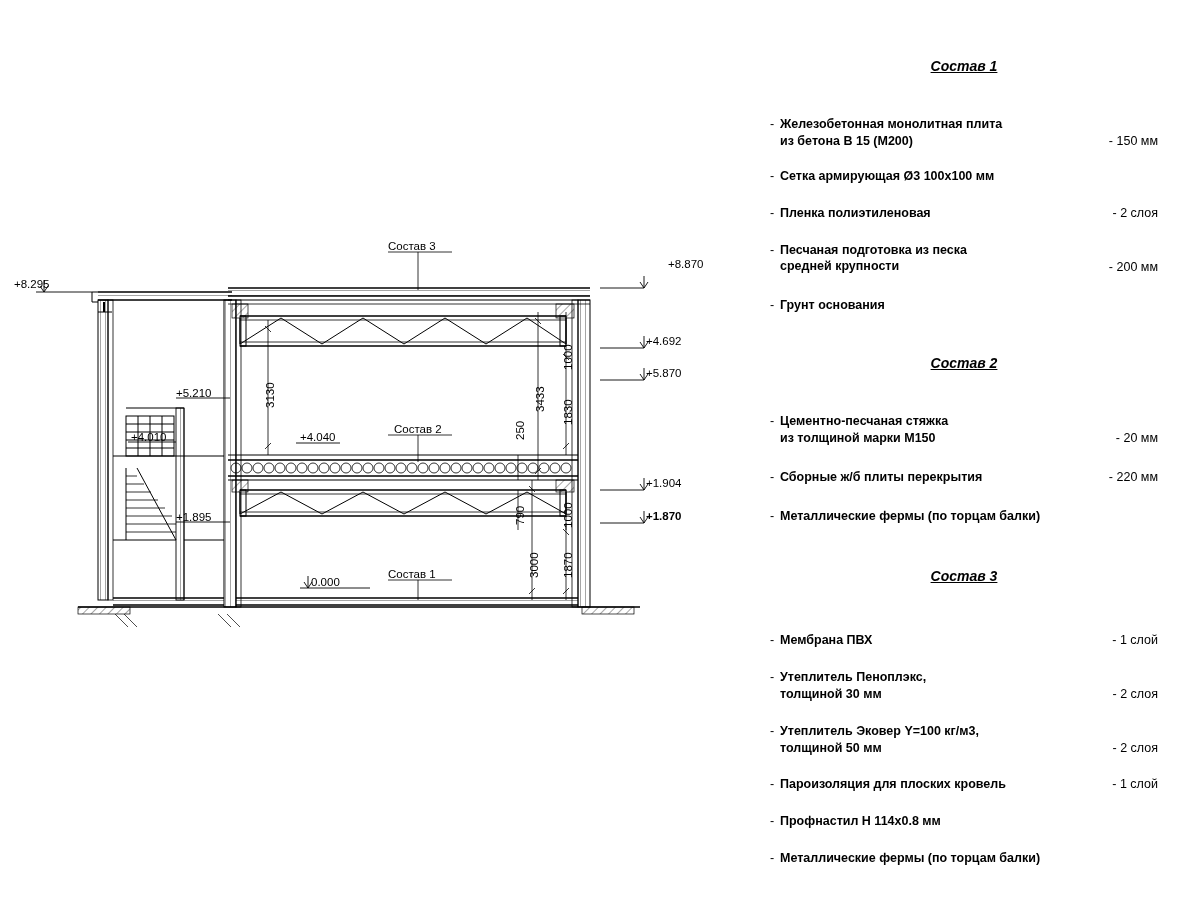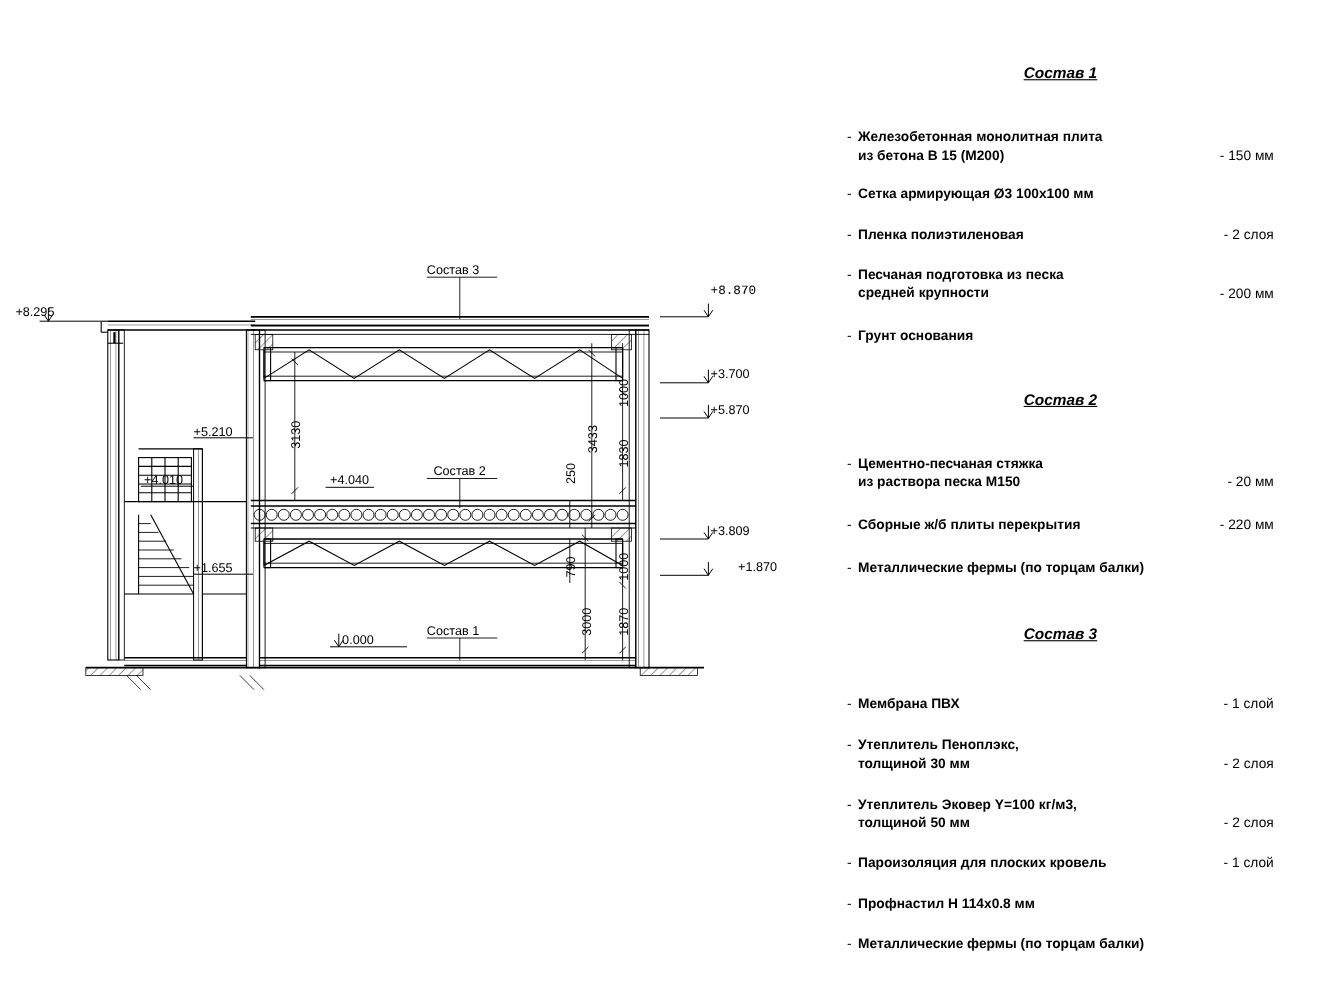--- a/index.html
+++ b/index.html
@@ -214,29 +214,29 @@
         <path d="M176,398 L230,398"></path>
         <path d="M176,522 L230,522"></path>
         <path d="M128,442 L176,442"></path>
       </g>
     </g>
   </svg>
 
   <div class="lbl" style="left:14px;top:278px;">+8.295</div>
   <div class="lbl" style="left:176px;top:387px;">+5.210</div>
   <div class="lbl" style="left:131px;top:431px;text-align:center;">+4.010</div>
-  <div class="lbl" style="left:176px;top:511px;">+1.655</div>
+  <div class="lbl" style="left:176px;top:511px;">+1.895</div>
   <div class="lbl" style="left:300px;top:431px;">+4.040</div>
   <div class="lbl" style="left:311px;top:576px;">0.000</div>
 
-  <div class="lbl" style="left:646px;top:258px;font-family:Liberation Mono, monospace;">+8.870</div>
-  <div class="lbl" style="left:646px;top:335px;">+3.700</div>
+  <div class="lbl" style="left:668px;top:258px;">+8.870</div>
+  <div class="lbl" style="left:646px;top:335px;">+4.692</div>
   <div class="lbl" style="left:646px;top:367px;text-align:center;">+5.870</div>
-  <div class="lbl" style="left:646px;top:477px;">+3.809</div>
-  <div class="lbl" style="left:671px;top:510px;">+1.870</div>
+  <div class="lbl" style="left:646px;top:477px;">+1.904</div>
+  <div class="lbl" style="left:646px;top:510px;font-weight:bold;">+1.870</div>
 
   <div class="lbl" style="left:388px;top:240px;">Состав 3</div>
   <div class="lbl" style="left:394px;top:423px;">Состав 2</div>
   <div class="lbl" style="left:388px;top:568px;">Состав 1</div>
 
   <div class="lbl vert" style="left:264px;top:408px;">3130</div>
   <div class="lbl vert" style="left:534px;top:412px;">3433</div>
   <div class="lbl vert" style="left:514px;top:440px;">250</div>
   <div class="lbl vert" style="left:562px;top:425px;">1830</div>
   <div class="lbl vert" style="left:562px;top:370px;">1000</div>
@@ -276,21 +276,21 @@
       <span class="val"></span>
     </div>
   </div>
 
   <div class="spec" style="left:770px;top:355px;width:388px;">
     <div class="spec-title" style="width:130px;margin:0 auto 42px auto;">Состав 2</div>
 
     <div class="spec-row two">
       <span class="dash">-</span>
       <span class="txt">Цементно-песчаная стяжка
-из раствора песка М150</span>
+из толщиной марки М150</span>
       <span class="val">- 20 мм</span>
     </div>
     <div class="spec-row" style="margin-top:22px;">
       <span class="dash">-</span>
       <span class="txt">Сборные ж/б плиты перекрытия</span>
       <span class="val">- 220 мм</span>
     </div>
     <div class="spec-row" style="margin-top:22px;">
       <span class="dash">-</span>
       <span class="txt">Металлические фермы (по торцам балки)</span>

